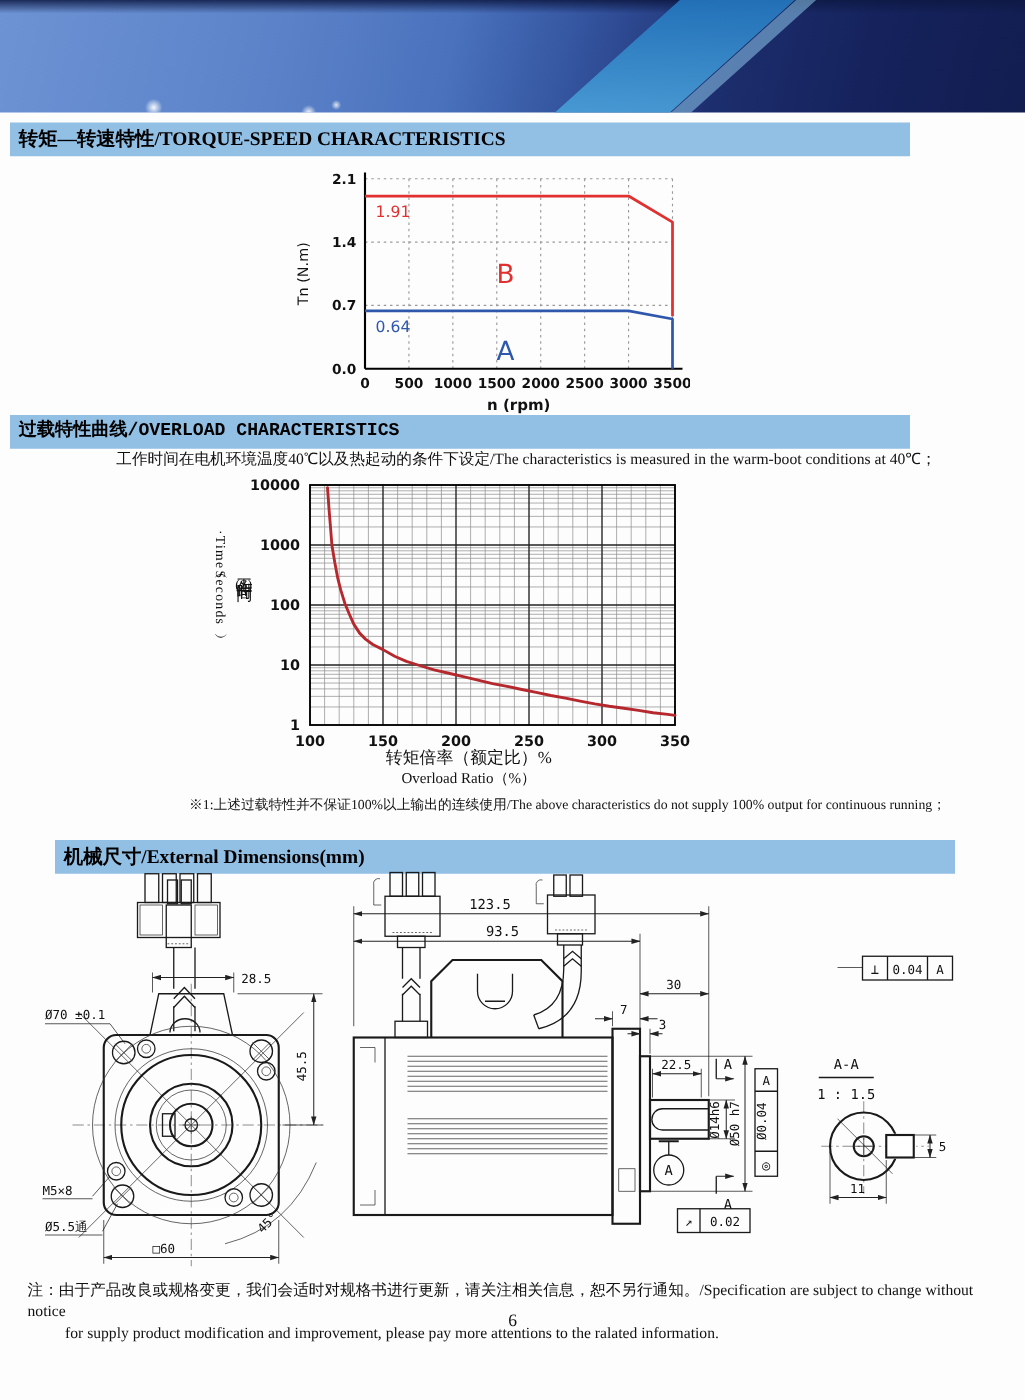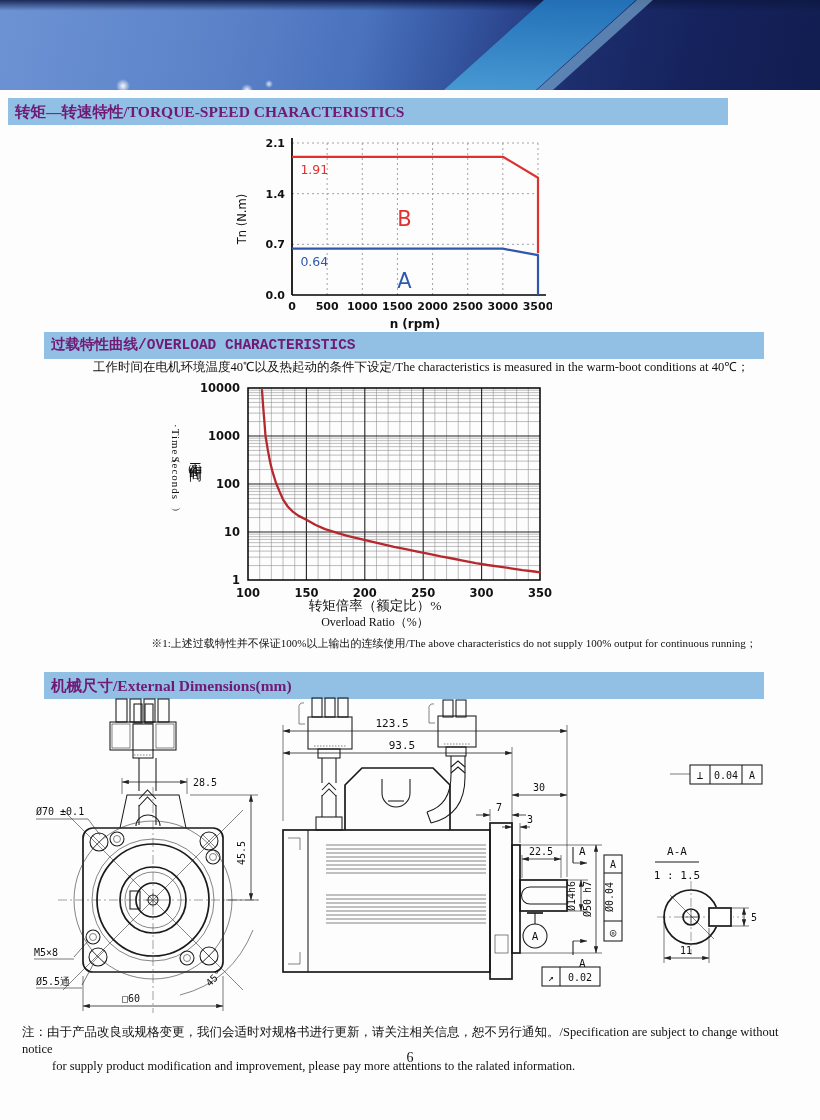--- a/index.html
+++ b/index.html
@@ -13,23 +13,23 @@
       radial-gradient(circle at 269px 84px, rgba(255,255,255,.8), rgba(255,255,255,0) 4px),
       linear-gradient(to bottom, rgba(13,24,66,.85), rgba(13,24,66,0) 12%),
       linear-gradient(103deg,#6d93d4 0%,#5b82c8 28%,#4a72bd 44%,#34549f 56%,#1d2e6e 70%,#15225c 84%,#121d50 100%);}
   .stripe{position:absolute;top:-10px;left:555px;width:92px;height:115px;
     background:linear-gradient(to bottom,#1f6fb8,#4ea3da);opacity:.95;
     transform:skewX(-48deg);transform-origin:top left;}
   .stripe2{position:absolute;top:-10px;left:648px;width:16px;height:115px;background:#8cc6ea;opacity:.55;
     transform:skewX(-48deg);transform-origin:top left;}
   
   .sec{position:absolute;left:8px;width:713px;height:27px;background:#92bfe4;
-       font-weight:bold;font-size:15.5px;line-height:27px;padding-left:7px;color:#701a75;}
+       font-weight:bold;font-size:15.5px;line-height:27px;padding-left:7px;color:#000000;}
   .sec1{top:98px;}
-  .sec2{top:332px;font-family:"Liberation Mono","Liberation Serif",monospace;font-size:14.5px;margin-left:36px;}
+  .sec2{top:332px;font-family:"Liberation Mono","Liberation Serif",monospace;font-size:14.5px;}
   .sec3{top:672px;margin-left:36px;}
   .cond{position:absolute;left:93px;top:358px;font-size:12.5px;}
   .fn{position:absolute;left:0;width:820px;text-align:center;font-size:11px;padding-left:44px;}
   .fn1{top:636px;} .fn2{top:652px;}
   .legend{position:absolute;left:551px;top:149px;font-size:11.5px;line-height:17px;}
   .note{position:absolute;left:22px;top:1016px;font-size:12.5px;line-height:17px;width:770px;margin-top:8px;}
   .note .l2{padding-left:30px;}
   .pgnum{position:absolute;left:0;top:1050px;width:820px;text-align:center;font-size:14px;}
   
   #c1{position:absolute;left:222px;top:136px;}

